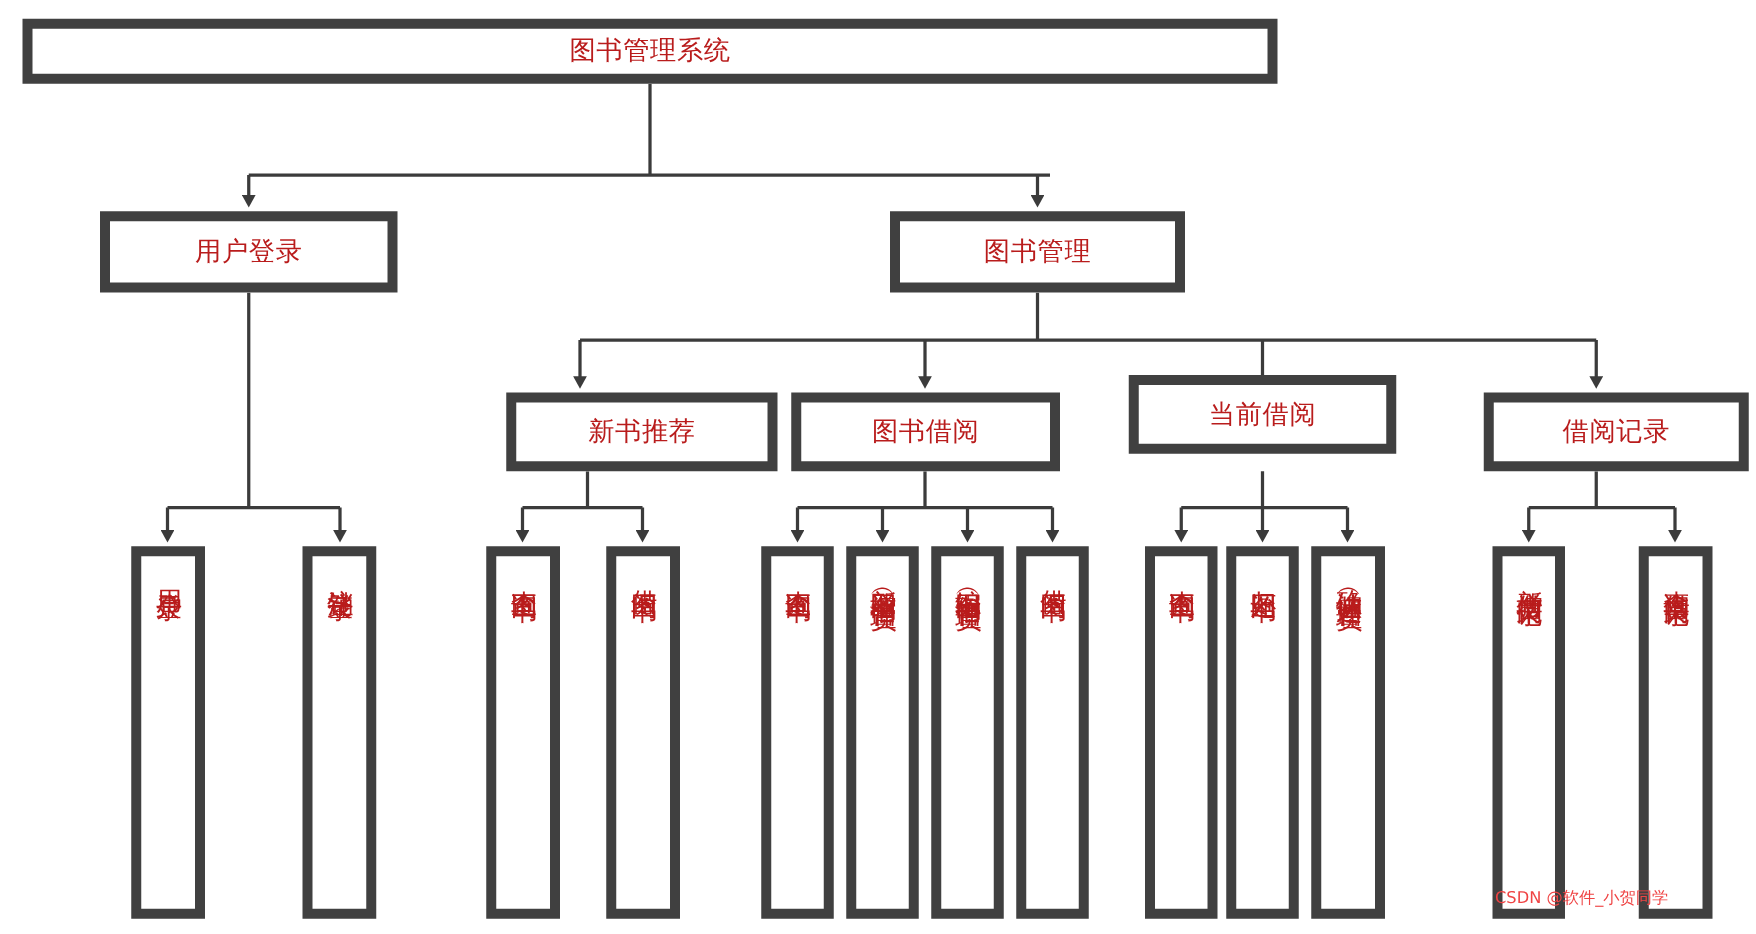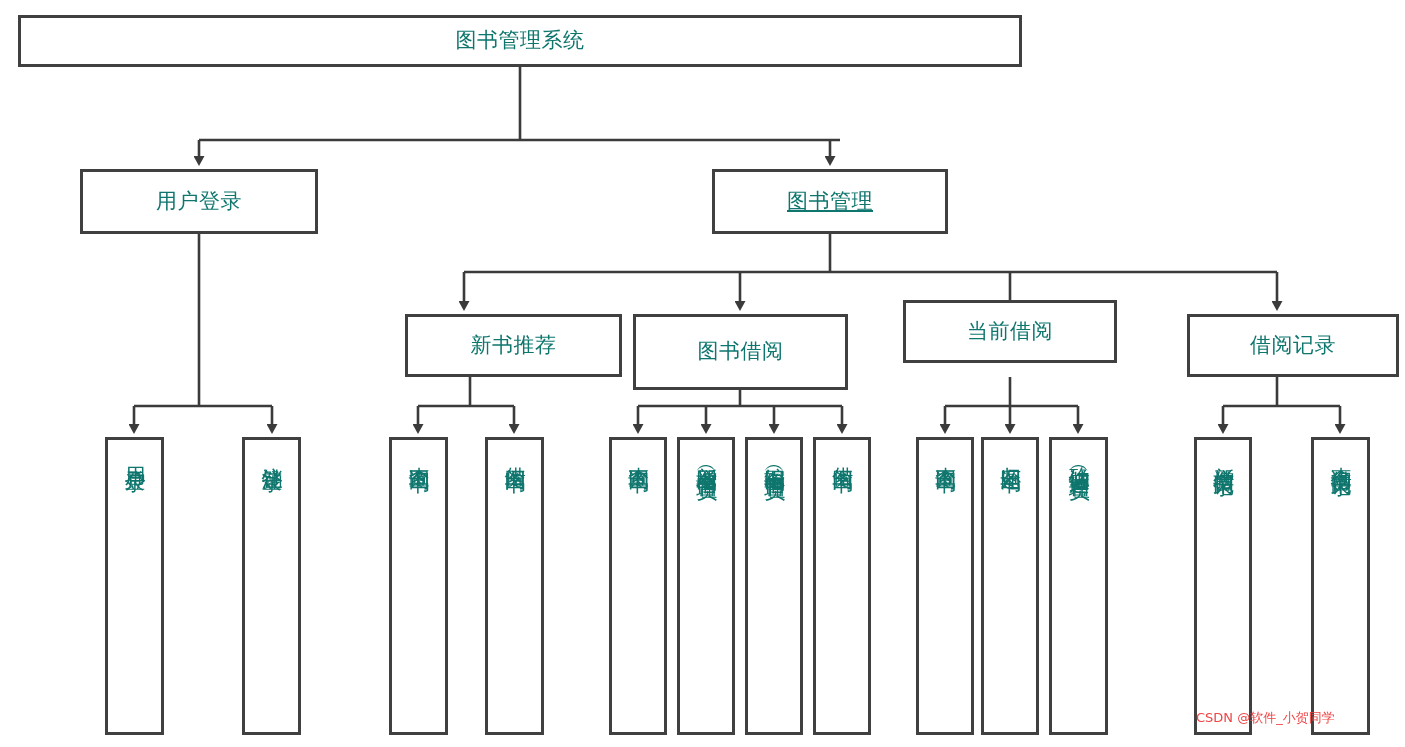--- a/index.html
+++ b/index.html
@@ -22,26 +22,26 @@
     position: absolute;
     left: 0;
     top: 0;
     width: 1405px;
     height: 747px;
     pointer-events: none;
   }
   .node {
     position: absolute;
     box-sizing: border-box;
-    border: 3px solid #404040;
+    border: 8px solid #404040;
     background: #ffffff;
     display: flex;
     align-items: center;
     justify-content: center;
-    color: #0f766e;
+    color: #b91c1c;
   }
   .node .label {
     display: block;
     text-align: center;
     letter-spacing: 0.5px;
   }
   .node.horizontal .label {
     font-size: 21px;
     line-height: 1.2;
     white-space: nowrap;
@@ -122,28 +122,28 @@
     </g>
   </svg>
 
   <div class="node horizontal" style="left:18px; top:15px; width:1004px; height:52px;">
     <span class="label">图书管理系统</span>
   </div>
 
   <div class="node horizontal" style="left:80px; top:169px; width:238px; height:65px;">
     <span class="label">用户登录</span>
   </div>
-  <div class="node horizontal" style="left:712px; top:169px; width:236px; height:65px;text-decoration:underline;">
+  <div class="node horizontal" style="left:712px; top:169px; width:236px; height:65px;">
     <span class="label">图书管理</span>
   </div>
 
   <div class="node horizontal" style="left:361px; top:314px; width:217px; height:63px;margin-left:44px;">
     <span class="label">新书推荐</span>
   </div>
-  <div class="node horizontal" style="left:633px; top:314px; width:215px; height:76px;">
+  <div class="node horizontal" style="left:633px; top:314px; width:215px; height:63px;">
     <span class="label">图书借阅</span>
   </div>
   <div class="node horizontal" style="left:903px; top:300px; width:214px; height:63px;">
     <span class="label">当前借阅</span>
   </div>
   <div class="node horizontal" style="left:1171px; top:314px; width:212px; height:63px;margin-left:16px;">
     <span class="label">借阅记录</span>
   </div>
 
   <div class="node vertical" style="left:105px; top:437px; width:59px; height:298px;">

